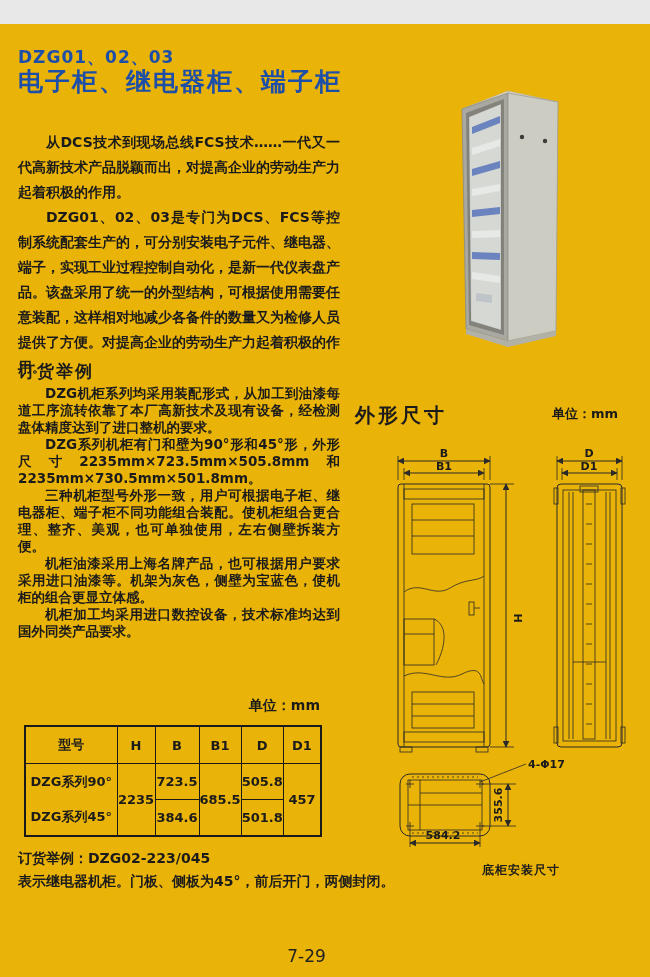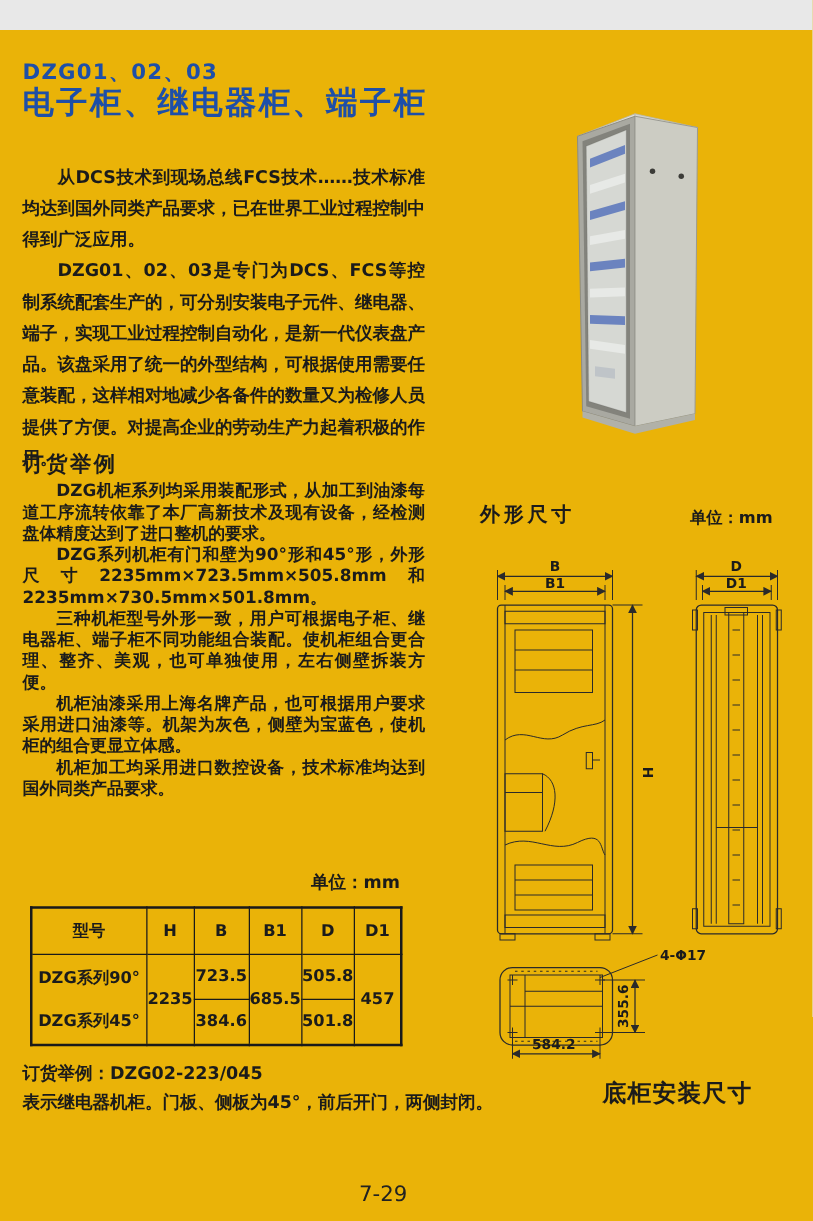--- a/index.html
+++ b/index.html
@@ -7,33 +7,33 @@
         font-family:"DejaVu Sans",sans-serif;color:#1b1b1b;margin-top:24px;}
   .abs{position:absolute;}
   .model-code{left:18px;top:22px;font-size:17px;font-weight:bold;color:#1e4fa8;letter-spacing:1px;}
   .doc-title{left:18px;top:41px;font-size:25px;font-weight:bold;color:#1e4fa8;letter-spacing:2px;}
   .body-block{width:322px;font-weight:bold;text-align:justify;}
   .intro{left:18px;top:106px;font-size:14px;line-height:25px;}
   .intro p{margin:0;text-indent:2em;}
   .tech-heading{left:18px;top:336px;font-size:17px;font-weight:bold;letter-spacing:2px;}
   .tech{left:18px;top:361px;font-size:13.5px;line-height:17px;}
   .tech p{margin:0;text-indent:2em;}
-  .outline-heading{left:384px;top:378px;font-size:16px;font-weight:bold;letter-spacing:3px;}
+  .outline-heading{left:355px;top:378px;font-size:20px;font-weight:bold;letter-spacing:3px;}
   .outline-unit{left:552px;top:381px;font-size:13px;font-weight:bold;}
   .table-unit{left:200px;top:673px;width:120px;text-align:right;font-size:14px;font-weight:bold;}
   .dim-table{left:24px;top:701px;border-collapse:collapse;border:2px solid #1a1a1a;
              font-size:13px;font-weight:bold;text-align:center;}
   .dim-table th,.dim-table td{border-left:1.5px solid #1a1a1a;border-right:1.5px solid #1a1a1a;
              padding:0;}
   .dim-table th{height:36px;border-bottom:1.5px solid #1a1a1a;}
   .dim-table td{height:35px;}
   .dim-table td.bb{border-bottom:1.5px solid #1a1a1a;}
   .order-example{left:18px;top:826px;font-size:14px;font-weight:bold;}
   .order-note{left:18px;top:849px;font-size:14px;font-weight:bold;}
-  .base-caption{left:482px;top:838px;font-size:19px;font-weight:bold;letter-spacing:1px;text-align:center;}
+  .base-caption{left:482px;top:838px;font-size:12px;font-weight:bold;letter-spacing:1px;text-align:center;}
   .page-number{left:0;top:922px;width:613px;text-align:center;font-size:17px;color:#222;}
   svg{display:block;}
   .dline{stroke:#2a2a2a;stroke-width:1;fill:none;}
   .dthin{stroke:#2a2a2a;stroke-width:0.8;fill:none;}
   .dtext{font-family:"DejaVu Sans",sans-serif;font-size:11px;font-weight:bold;fill:#1b1b1b;}
 </style>
 </head>
 <body>
 
 <div class="page">
@@ -62,21 +62,21 @@
     <polygon points="38,214 54,216 54,224 38,222" fill="#bfc4c8"></polygon>
 
     <polygon points="70,14 120,23 118,252 70,262" fill="#ccccc3" stroke="#9a9a92" stroke-width="0.8"></polygon>
     <circle cx="84" cy="58" r="2.2" fill="#3c3c38"></circle>
     <circle cx="107" cy="62" r="2.2" fill="#3c3c38"></circle>
 
     <polygon points="28,250 70,262 118,252 118,257 70,268 28,255" fill="#b1b1a8"></polygon>
   </svg>
 
   <div class="abs body-block intro">
-    <p>从DCS技术到现场总线FCS技术……技术标准均达到国外同类产品要求，已在世界工业过程控制中得到广泛应用。</p>
+    <p>从DCS技术到现场总线FCS技术……一代又一代高新技术产品脱颖而出，对提高企业的劳动生产力起着积极的作用。</p>
     <p>DZG01、02、03是专门为DCS、FCS等控制系统配套生产的，可分别安装电子元件、继电器、端子，实现工业过程控制自动化，是新一代仪表盘产品。该盘采用了统一的外型结构，可根据使用需要任意装配，这样相对地减少各备件的数量又为检修人员提供了方便。对提高企业的劳动生产力起着积极的作用。</p>
   </div>
 
   <div class="abs tech-heading">订货举例</div>
   <div class="abs body-block tech">
     <p>DZG机柜系列均采用装配形式，从加工到油漆每道工序流转依靠了本厂高新技术及现有设备，经检测盘体精度达到了进口整机的要求。</p>
     <p>DZG系列机柜有门和壁为90°形和45°形，外形尺寸2235mm×723.5mm×505.8mm和2235mm×730.5mm×501.8mm。</p>
     <p>三种机柜型号外形一致，用户可根据电子柜、继电器柜、端子柜不同功能组合装配。使机柜组合更合理、整齐、美观，也可单独使用，左右侧壁拆装方便。</p>
     <p>机柜油漆采用上海名牌产品，也可根据用户要求采用进口油漆等。机架为灰色，侧壁为宝蓝色，使机柜的组合更显立体感。</p>
     <p>机柜加工均采用进口数控设备，技术标准均达到国外同类产品要求。</p>

